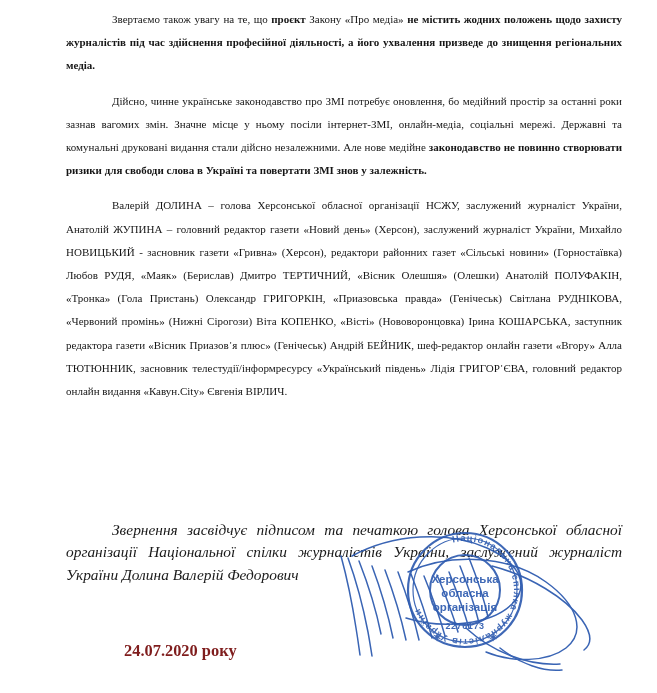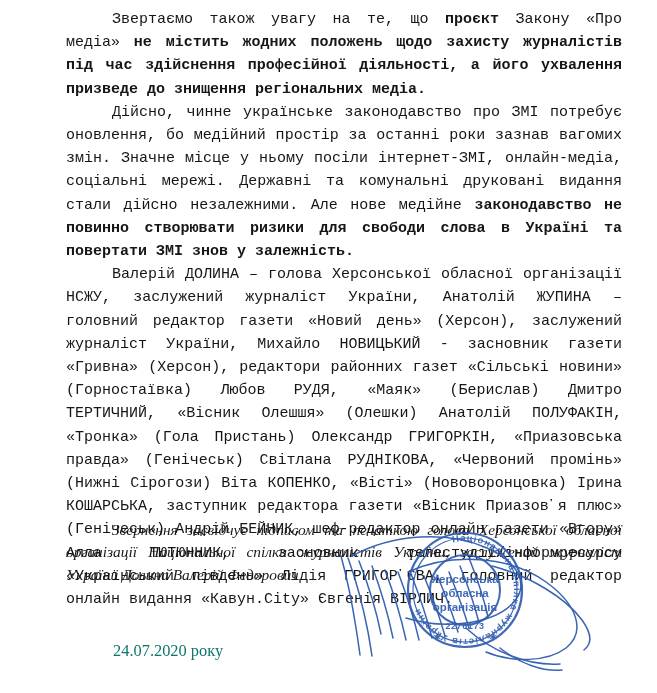--- a/index.html
+++ b/index.html
@@ -26,28 +26,28 @@
     position: absolute;
     left: 66px;
     top: 8px;
     width: 556px;
   }
   p.para {
     margin: 0 0 0 0;
     text-align: justify;
     text-justify: inter-word;
     text-indent: 46px;
-    font-size: 15px;
+    font-size: 11px;
     line-height: 23.2px;
     letter-spacing: 0px;
     word-spacing: 0px;
     color: #161616;
-    font-family: Liberation Mono, monospace;
   }
   p.para + p.para {
+    margin-top: 12px;
   }
   p.para.tight {
     margin-top: 13px;
   }
   .b { font-weight: bold; }
   .para.list-para {
     text-align: justify;
   }
   p.italic-note {
     margin: 0;
@@ -59,26 +59,27 @@
     color: #1a1a1a;
   }
   .sign-block {
     position: absolute;
     left: 66px;
     top: 519px;
     width: 556px;
   }
   .date-line {
     position: absolute;
-    left: 113px;
+    left: 124px;
     top: 640px;
     font-size: 16.4px;
     line-height: 22px;
-    color: #0f766e;
+    color: #7f1d1d;
     white-space: nowrap;
+    font-weight: bold;
   }
   
   .ink-layer {
     position: absolute;
     left: 0;
     top: 0;
     width: 657px;
     height: 693px;
     pointer-events: none;
   }

